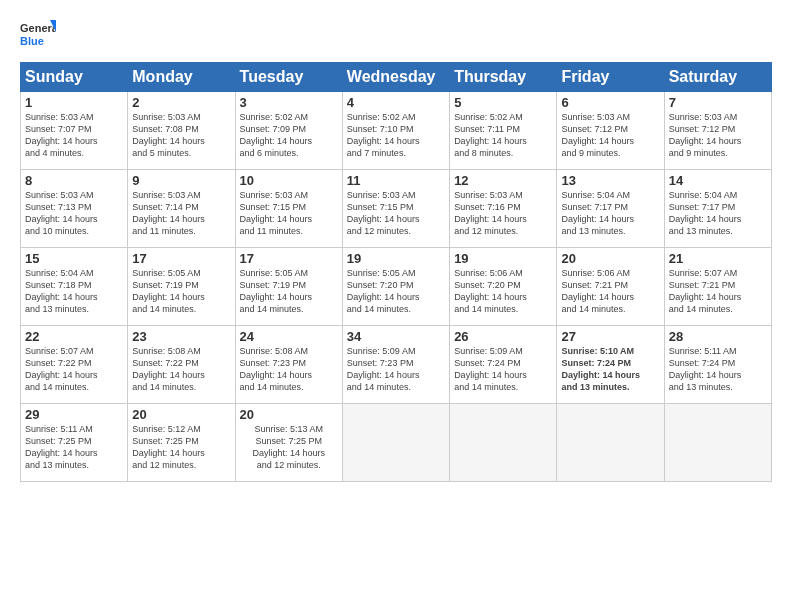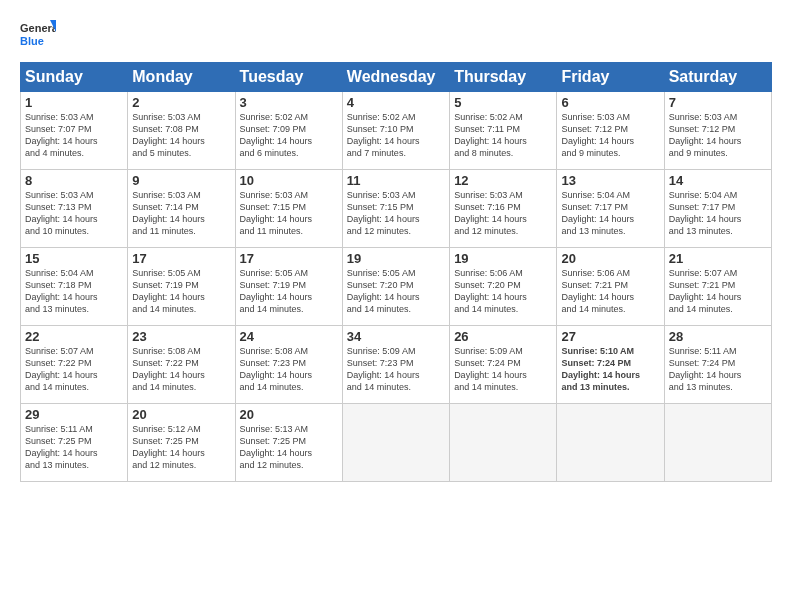--- a/index.html
+++ b/index.html
@@ -321,21 +321,21 @@
           </td>
           <td>
             <span class="day-num">20</span>
             <div class="day-info" style="white-space: pre-line;">Sunrise: 5:12 AM
 Sunset: 7:25 PM
 Daylight: 14 hours
 and 12 minutes.</div>
           </td>
           <td>
             <span class="day-num">20</span>
-            <div class="day-info" style="white-space: pre-line;">Sunrise: 5:13 AM
+            <div class="day-info" style="white-space: pre-line; text-align: center;">Sunrise: 5:13 AM
 Sunset: 7:25 PM
 Daylight: 14 hours
 and 12 minutes.</div>
           </td>
           <td class="empty"></td>
           <td class="empty"></td>
           <td class="empty"></td>
           <td class="empty"></td>
         </tr>
       </tbody>

